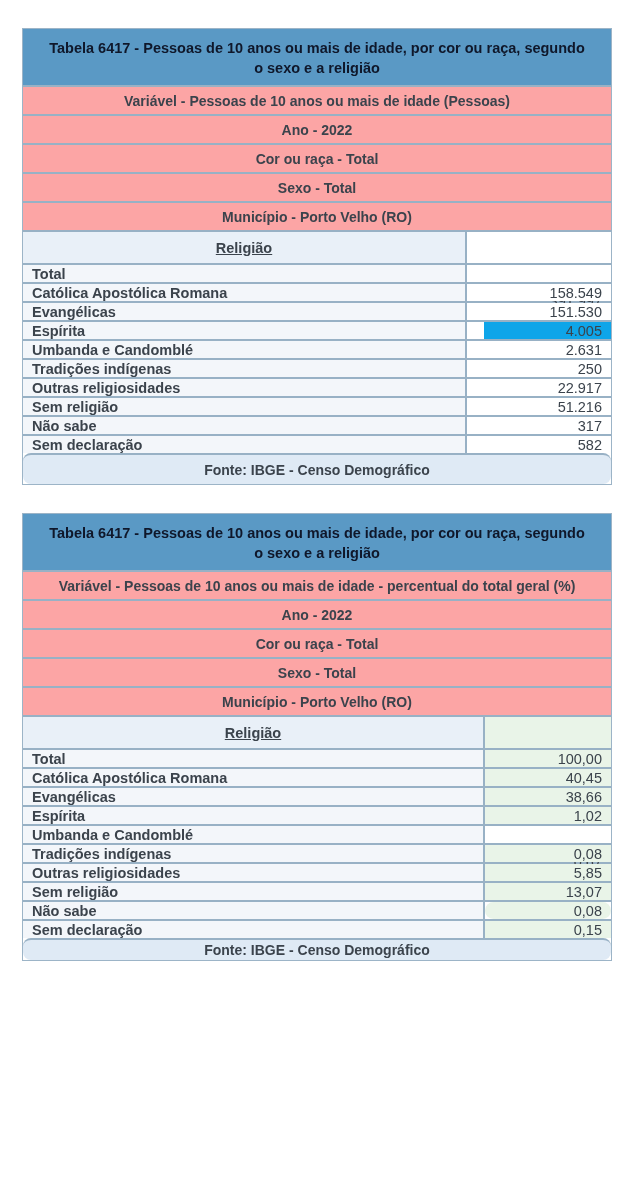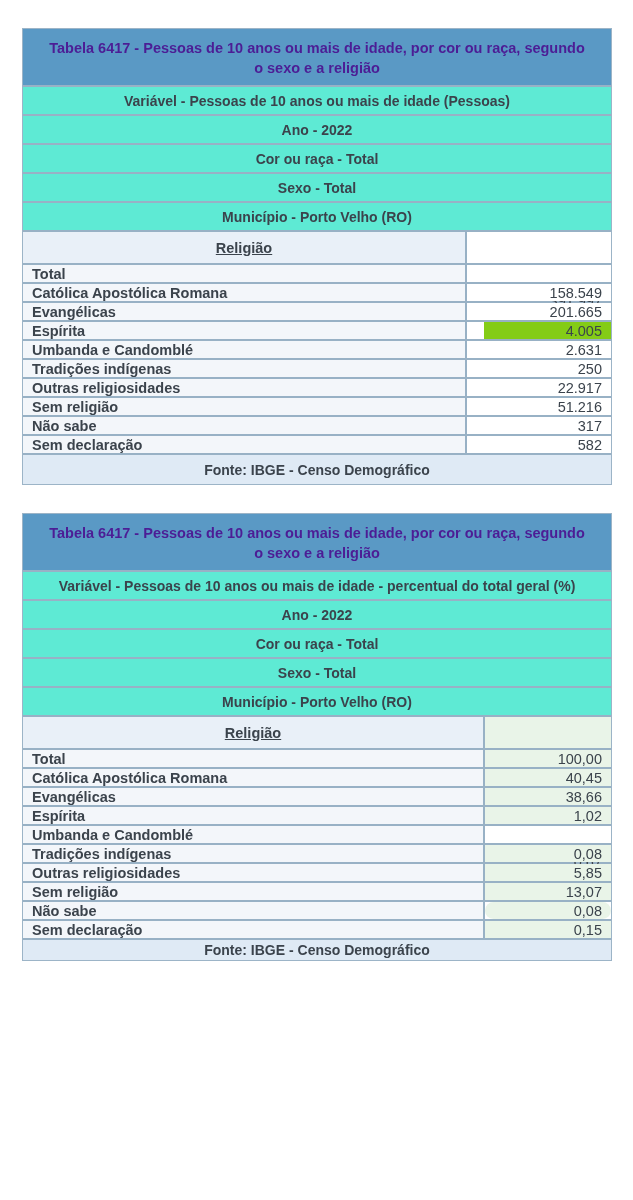--- a/index.html
+++ b/index.html
@@ -12,35 +12,35 @@
   .page{padding:28px 0 0 22px;}
   .table-card{
     width:588px;
     border:1px solid #9cb4c7;
     background:#ffffff;
     box-sizing:content-box;
   }
   .table-card + .table-card{margin-top:28px;}
   .title-bar{
     background:#5a99c5;
-    color:#4c1d95;
+    color:#0f172a;
     font-weight:bold;
     font-size:14.5px;
     line-height:20px;
     text-align:center;
     height:56px;
     box-sizing:border-box;
     padding:8px 26px 6px 26px;
     display:flex;align-items:center;justify-content:center;
   }
   .info-row{
     box-sizing:border-box;
     height:29px;
     border-top:2px solid #98b1c5;
-    background:#5eead4;
+    background:#fca5a5;
     display:flex;align-items:center;justify-content:center;
     font-weight:bold;font-size:14px;
   }
   .row{display:flex;box-sizing:border-box;border-top:2px solid #98b1c5;}
   .header-row{height:33px;background:#e9f0f8;}
   .header-row .cell{display:flex;align-items:center;justify-content:center;}
   .header-row .label-cell{font-weight:bold;font-size:14.5px;text-decoration:underline;}
   .cell{box-sizing:border-box;}
   .label-cell{border-right:2px solid #98b1c5;}
   .t0 .label-cell{width:444px;}
@@ -57,21 +57,21 @@
     display:flex;align-items:center;justify-content:flex-end;
     padding-right:9px;
     font-size:14.5px;
     font-weight:normal;
   }
   .footer-row{
     box-sizing:border-box;
     border-top:2px solid #98b1c5;
     background:#dfeaf5;
     display:flex;align-items:center;justify-content:center;
-    font-weight:bold;font-size:14px;
+    font-weight:bold;font-size:14px;border-radius:8px;
   }
   .t0 .footer-row{height:31px;}
   .t1 .footer-row{height:22px;}
 </style>
 </head>
 <body>
 
 <div class="page">
     <section class="table-card t0">
     <header class="title-bar">Tabela 6417 - Pessoas de 10 anos ou mais de idade, por cor ou raça, segundo o sexo e a religião</header>
@@ -90,25 +90,25 @@
         <div class="row data-row">
           <div class="cell label-cell">Total</div>
           <div class="cell value-cell" style="background: rgb(255, 255, 255); margin-top: 36px;">391.997</div>
         </div>
         <div class="row data-row">
           <div class="cell label-cell">Católica Apostólica Romana</div>
           <div class="cell value-cell" style="background: rgb(255, 255, 255);">158.549</div>
         </div>
         <div class="row data-row">
           <div class="cell label-cell">Evangélicas</div>
-          <div class="cell value-cell" style="background: rgb(255, 255, 255);">201.665</div>
+          <div class="cell value-cell" style="background: rgb(255, 255, 255);">151.530</div>
         </div>
         <div class="row data-row">
           <div class="cell label-cell">Espírita</div>
-          <div class="cell value-cell" style="background: #84cc16; margin-left: 17px;">4.005</div>
+          <div class="cell value-cell" style="background: #0ea5e9; margin-left: 17px;">4.005</div>
         </div>
         <div class="row data-row">
           <div class="cell label-cell">Umbanda e Candomblé</div>
           <div class="cell value-cell" style="background: rgb(255, 255, 255);">2.631</div>
         </div>
         <div class="row data-row">
           <div class="cell label-cell">Tradições indígenas</div>
           <div class="cell value-cell" style="background: rgb(255, 255, 255);">250</div>
         </div>
         <div class="row data-row">

